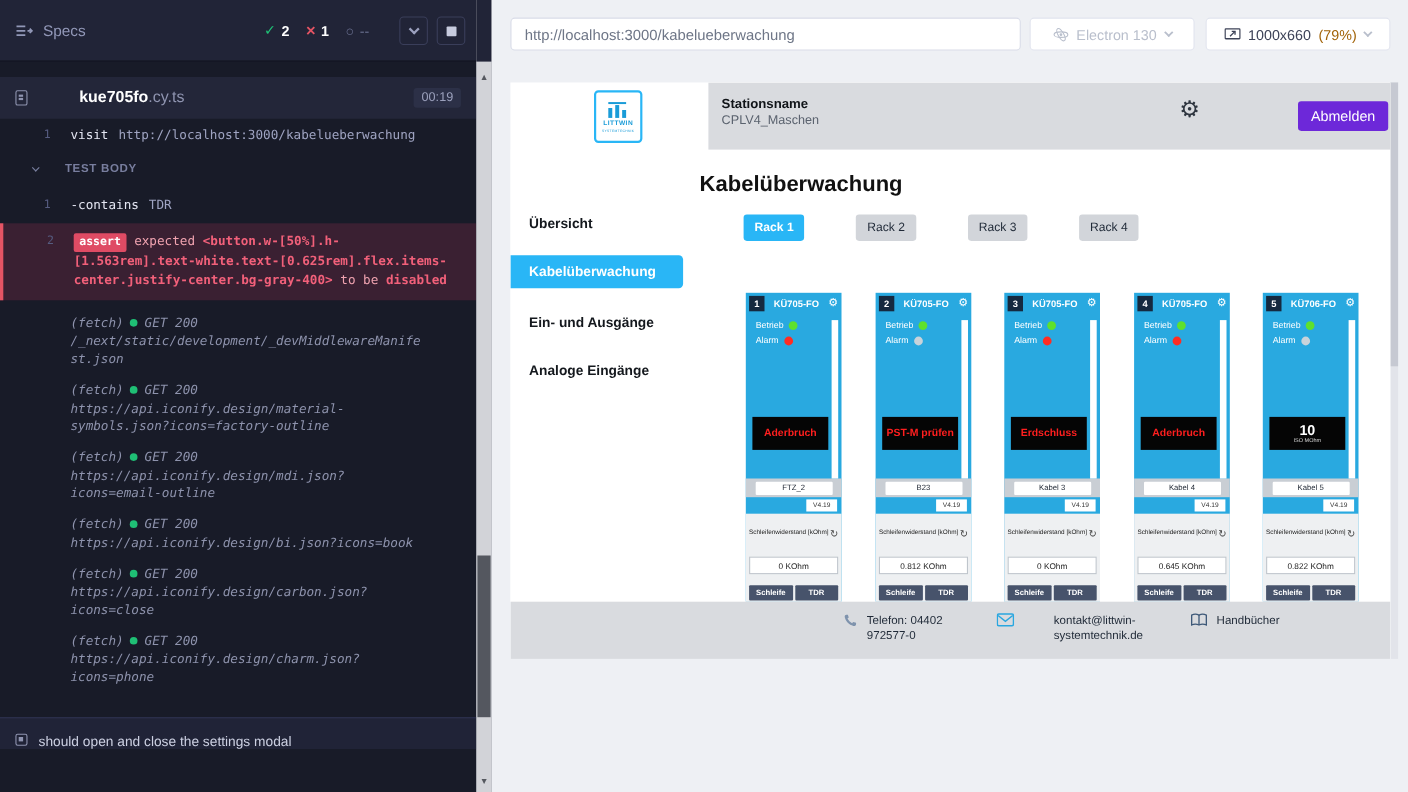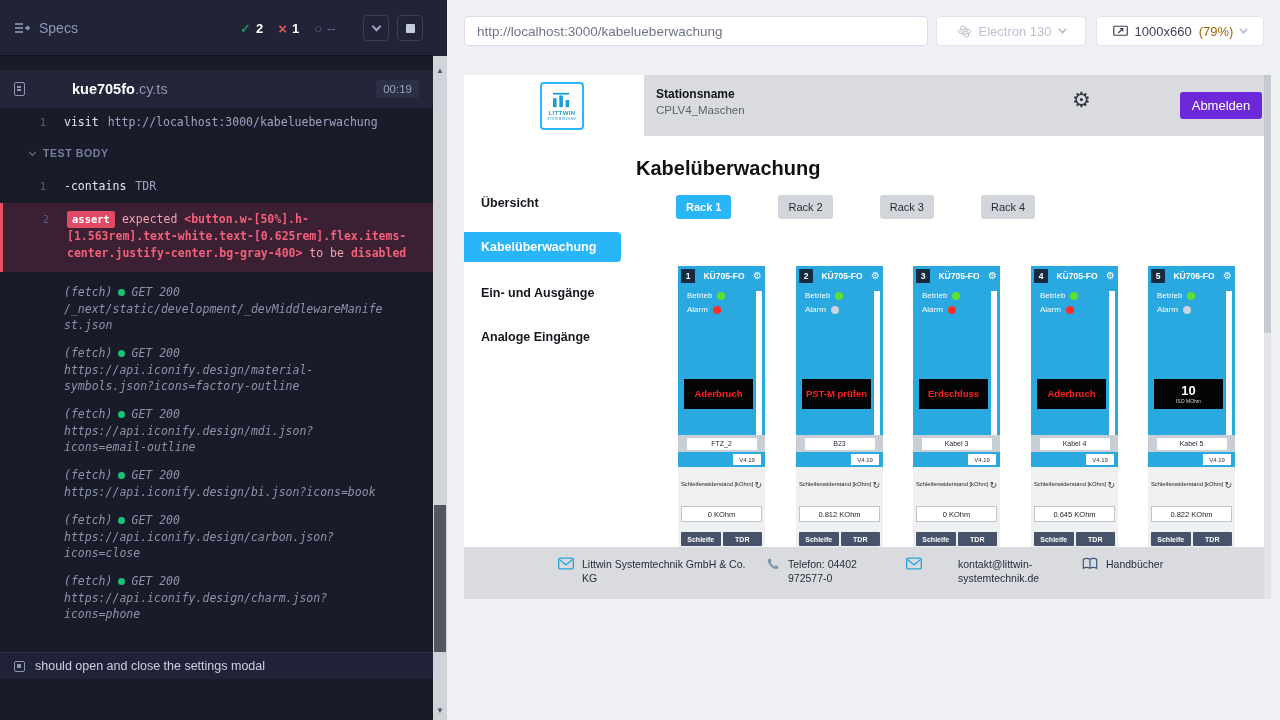--- a/index.html
+++ b/index.html
@@ -24,35 +24,35 @@
   .doc-icon::before { content:""; position:absolute; left:2px; top:3px; width:4px; height:1.5px; background:#8f94b0; box-shadow:0 3px 0 #8f94b0; }
   .spec-name { color:#fff; font-size:14.5px; font-weight:700;margin-left:38px; }
   .spec-ext { color:#8f94b0; font-size:14.5px; font-weight:400; }
   .spec-time { margin-left:auto; color:#9ba0bc; font-size:11.5px; background:#2c3047; border-radius:3px; padding:3px 7px; }
 
   .r-log { position:absolute; left:0; top:108px; width:433px; height:544px; overflow:hidden; font-family:"DejaVu Sans Mono",monospace; font-size:11.5px; line-height:17px; }
   .cmd-row { display:flex; padding-top:6px; cursor:pointer; }
   .numcol { width:64px; min-width:64px; text-align:right; padding-right:18px; color:#565c80; font-size:10.5px; }
   .cmd-name { color:#e4e6f2; margin-right:9px; }
   .cmd-arg { color:#9fa4c2; }
-  .sectionrow { margin:14px 0 0 30px; display:flex; align-items:center; gap:8px; cursor:pointer; }
+  .sectionrow { margin:14px 0 0 30px; display:flex; align-items:center; gap:24px; cursor:pointer; }
   .chev-mini { width:5px; height:5px; border-right:1.5px solid #787e9e; border-bottom:1.5px solid #787e9e; transform:rotate(45deg); margin-top:-2px; }
   .sectiontext { color:#787e9e; font-size:10.5px; font-weight:700; letter-spacing:.6px; font-family:"Liberation Sans",sans-serif; }
   .mt10 { margin-top:10px; }
   .assert-block { margin-top:8px; background:#3a2032; border-left:3px solid #e45464; display:flex; padding:8px 14px 10px 0; cursor:pointer; }
   .assert-content { flex:1; overflow-wrap:anywhere; color:#f0a3b0; }
   .assert-badge { display:inline-block; background:#df4b64; color:#fff; font-size:10.5px; font-weight:700; border-radius:2px; padding:0 5px; margin-right:7px; }
   .assert-strong { color:#f2607a; font-weight:700; }
   .fetch-block { margin-top:12px; display:flex; cursor:pointer; }
   .fetch-content { flex:1; font-style:italic; color:#8e93ad; }
   .fetch-head { display:flex; align-items:center; gap:6px; }
   .green-dot { width:7px; height:7px; border-radius:50%; background:#1fbf75; display:inline-block; }
   .fetch-url { width:320px; overflow-wrap:anywhere; line-height:16px; }
 
-  .r-bottom { position:absolute; left:0; top:652px; width:498px; height:27px; background:#202337; border-top:1px solid #2e3250; display:flex; align-items:center; gap:10px; padding:0 14px; cursor:pointer; }
+  .r-bottom { position:absolute; left:0; top:652px; width:498px; height:27px; background:#202337; border-top:1px solid #2e3250; display:flex; align-items:flex-start; gap:10px; padding:14px 14px; cursor:pointer; }
   .box-icon { width:11px; height:11px; border:1.5px solid #8f94b0; border-radius:2px; position:relative; }
   .box-icon::before { content:""; position:absolute; left:2px; top:2px; width:4px; height:4px; background:#8f94b0; }
   .r-bottom-text { color:#ccd0e2; font-size:12.5px; }
 
   
   #runner-sb { position:absolute; left:433px; top:0; width:14px; height:720px; background:#212437; }
   .sb-track { position:absolute; left:0; top:56px; width:14px; height:664px; background:#d2d3d8; }
   .sb-arrow { position:absolute; left:0; width:14px; height:16px; display:flex; align-items:center; justify-content:center; font-size:8px; color:#55585f; cursor:pointer; }
   .sb-thumb { position:absolute; left:1px; top:449px; width:12px; height:147px; background:#54575f; cursor:pointer; }
 
@@ -539,27 +539,20 @@
           <div class="btn-row">
             <button class="card-btn">Schleife</button>
             <button class="card-btn">TDR</button>
           </div>
         </div>
       </div>
 
     </div>
 
     <div class="app-footer">
-      <div class="f-item f-i1">
-        <svg width="16" height="13" viewBox="0 0 24 18" fill="none" stroke="#2aa7e0" stroke-width="2">
-            <rect x="1" y="1" width="22" height="16" rx="2"></rect>
-            <path d="M2 3 L12 11 L22 3"></path>
-          </svg>
-        <span class="f-text">Littwin Systemtechnik GmbH &amp; Co. KG</span>
-      </div>
       <div class="f-item f-i2">
         <svg width="14" height="14" viewBox="0 0 24 24" fill="#7f93ad">
             <path d="M6 3 C4 3 2.8 5 3.4 7.2 C5 14 10 19 16.8 20.6 C19 21.2 21 20 21 18 L21 15.8 L16.4 14.4 L14.8 16.4 C12 15 9 12 7.6 9.2 L9.6 7.6 L8.2 3 Z"></path>
           </svg>
         <span class="f-text">Telefon: 04402 972577-0</span>
       </div>
       <div class="f-item f-i3">
         <svg width="16" height="13" viewBox="0 0 24 18" fill="none" stroke="#2aa7e0" stroke-width="2">
             <rect x="1" y="1" width="22" height="16" rx="2"></rect>
             <path d="M2 3 L12 11 L22 3"></path>

